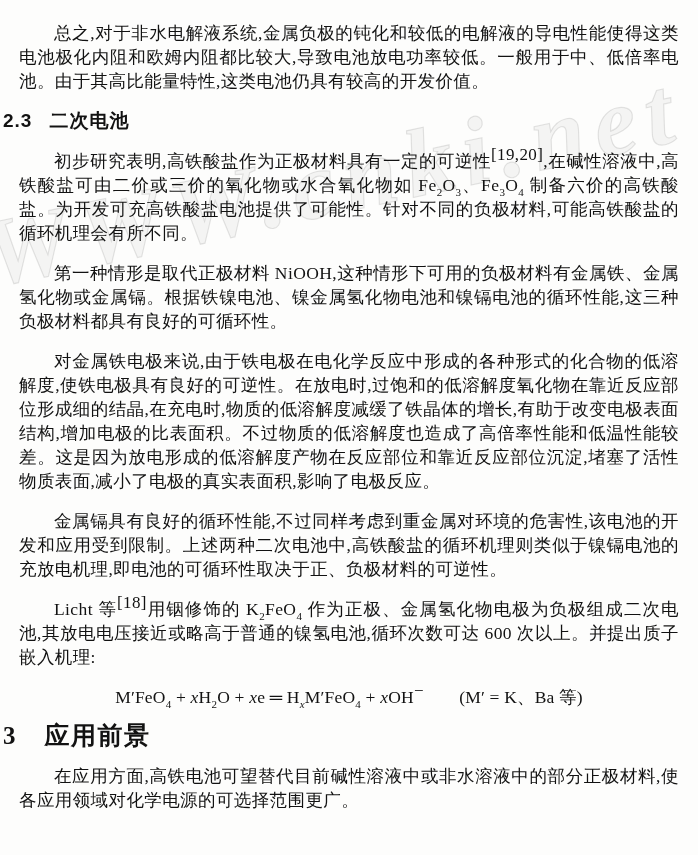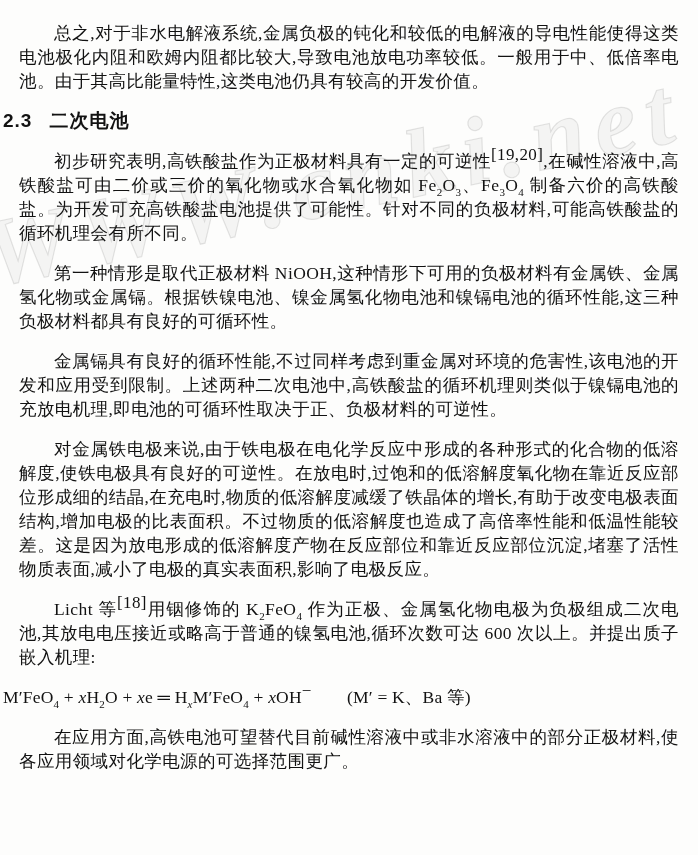--- a/index.html
+++ b/index.html
@@ -53,45 +53,48 @@
   h2.sec .h-num { margin-right: 0.9em; }
   h1.sec {
     font-family: "Liberation Sans", "DejaVu Sans", sans-serif;
     font-size: 25px;
     font-weight: bold;
     margin: 14px 0 10px 0;
     letter-spacing: 1.5px;
   }
   h1.sec .h-num { margin-right: 1.1em; font-family: "Liberation Serif", serif; }
   .equation {
-    text-align: left;
+    text-align: center;
     text-indent: 0;
     margin: 1px 0;
     letter-spacing: 0.2px;
   }
 </style>
 </head>
 <body>
 
 <div class="page">
   <div class="watermark">WWW.cnki.net</div>
   <div class="content">
 
     <p class="body-p"><span>总之,对于非水电解液系统,金属负极的钝化和较低的电解液的导电性能使得这类电池极化内阻和欧姆内阻都比较大,导致电池放电功率较低。一般用于中、低倍率电池。由于其高比能量特性,这类电池仍具有较高的开发价值。</span></p>
 
     <h2 class="sec">
       <span class="h-num">2.3</span><span class="h-title">二次电池</span>
     </h2>
 
     <p class="body-p"><span>初步研究表明,高铁酸盐作为正极材料具有一定的可逆性</span><sup>[19,20]</sup><span>,在碱性溶液中,高铁酸盐可由二价或三价的氧化物或水合氧化物如 Fe</span><sub>2</sub><span>O</span><sub>3</sub><span>、Fe</span><sub>3</sub><span>O</span><sub>4</sub><span> 制备六价的高铁酸盐。为开发可充高铁酸盐电池提供了可能性。针对不同的负极材料,可能高铁酸盐的循环机理会有所不同。</span></p>
     <p class="body-p"><span>第一种情形是取代正极材料 NiOOH,这种情形下可用的负极材料有金属铁、金属氢化物或金属镉。根据铁镍电池、镍金属氢化物电池和镍镉电池的循环性能,这三种负极材料都具有良好的可循环性。</span></p>
+    <p class="body-p"><span>对金属铁电极来说,由于铁电极在电化学反应中形成的各种形式的化合物的低溶解度,使铁电极具有良好的可逆性。在放电时,过饱和的低溶解度氧化物在靠近反应部位形成细的结晶,在充电时,物质的低溶解度减缓了铁晶体的增长,有助于改变电极表面结构,增加电极的比表面积。不过物质的低溶解度也造成了高倍率性能和低温性能较差。这是因为放电形成的低溶解度产物在反应部位和靠近反应部位沉淀,堵塞了活性物质表面,减小了电极的真实表面积,影响了电极反应。</span></p>
     <p class="body-p"><span>金属镉具有良好的循环性能,不过同样考虑到重金属对环境的危害性,该电池的开发和应用受到限制。上述两种二次电池中,高铁酸盐的循环机理则类似于镍镉电池的充放电机理,即电池的可循环性取决于正、负极材料的可逆性。</span></p>
-    <p class="body-p"><span>对金属铁电极来说,由于铁电极在电化学反应中形成的各种形式的化合物的低溶解度,使铁电极具有良好的可逆性。在放电时,过饱和的低溶解度氧化物在靠近反应部位形成细的结晶,在充电时,物质的低溶解度减缓了铁晶体的增长,有助于改变电极表面结构,增加电极的比表面积。不过物质的低溶解度也造成了高倍率性能和低温性能较差。这是因为放电形成的低溶解度产物在反应部位和靠近反应部位沉淀,堵塞了活性物质表面,减小了电极的真实表面积,影响了电极反应。</span></p>
     <p class="body-p"><span>Licht 等</span><sup>[18]</sup><span>用铟修饰的 K</span><sub>2</sub><span>FeO</span><sub>4</sub><span> 作为正极、金属氢化物电极为负极组成二次电池,其放电电压接近或略高于普通的镍氢电池,循环次数可达 600 次以上。并提出质子嵌入机理:</span></p>
 
     <div class="equation"><span>M′FeO</span><sub>4</sub><span> + </span><i>x</i><span>H</span><sub>2</sub><span>O + </span><i>x</i><span>e ═ H</span><sub style="font-style: italic;">x</sub><span>M′FeO</span><sub>4</sub><span> + </span><i>x</i><span>OH</span><sup>−</sup><span>　　(M′ = K、Ba 等)</span></div>
 
 
+    <h1 class="sec">
+      <span class="h-num">3</span><span class="h-title">应用前景</span>
+    </h1>
 
     <p class="body-p"><span>在应用方面,高铁电池可望替代目前碱性溶液中或非水溶液中的部分正极材料,使各应用领域对化学电源的可选择范围更广。</span></p>
 
   </div>
 </div>
 
 </body></html>

